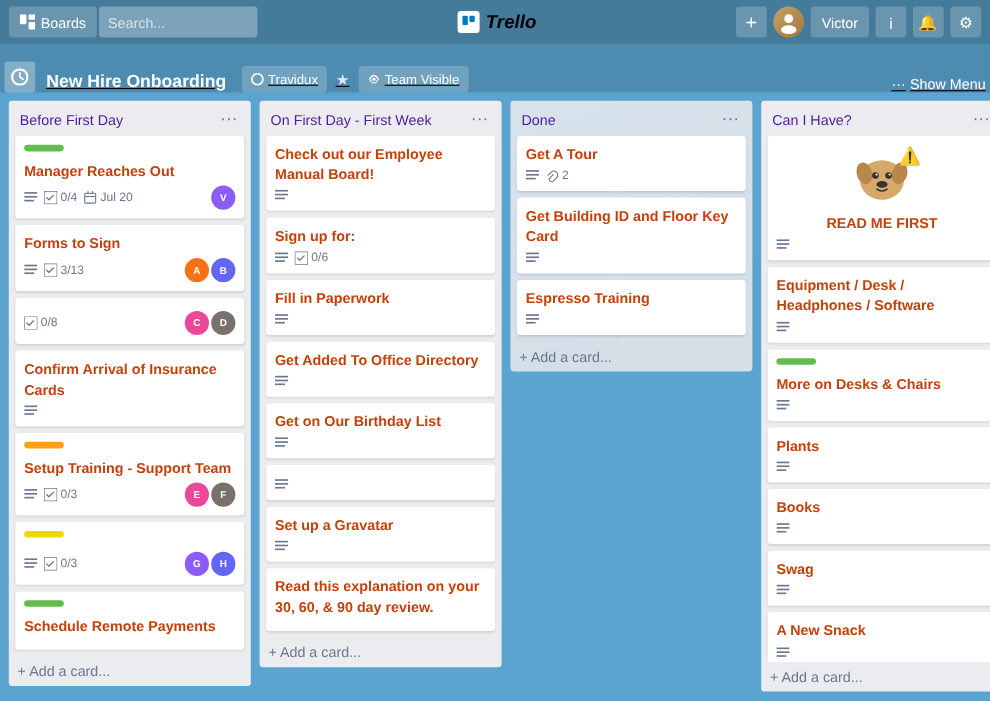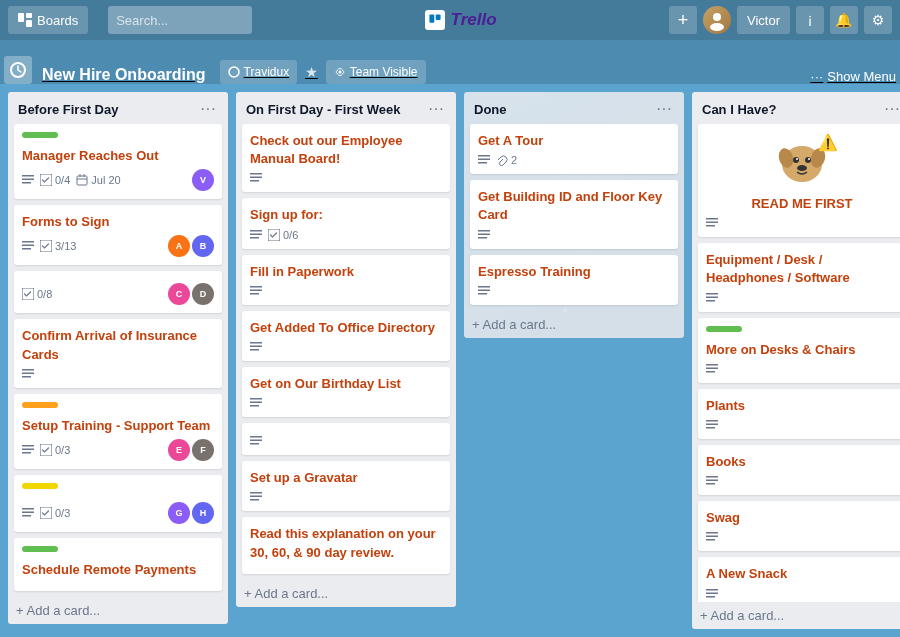--- a/index.html
+++ b/index.html
@@ -5,21 +5,21 @@
     * { box-sizing: border-box; margin: 0; padding: 0; }
     body { font-family: -apple-system, BlinkMacSystemFont, "Segoe UI", Helvetica, Arial, sans-serif; font-size: 13px; background: #5ba4cf; width: 900px; height: 637px; overflow: hidden; }
 
     
     .top-nav {
       background: rgba(0,0,0,0.25);
       height: 40px;
       display: flex;
       align-items: center;
       padding: 0 8px;
-      gap: 20px;
+      gap: 2px;
     }
     .nav-btn {
       background: rgba(255,255,255,0.2);
       border: none;
       border-radius: 3px;
       color: #fff;
       padding: 4px 10px;
       cursor: pointer;
       font-size: 13px;
       display: flex;
@@ -44,21 +44,21 @@
       color: #fff;
       padding: 4px 8px;
       font-size: 13px;
       width: 144px;
       height: 28px;
     }
     .search-bar::placeholder { color: rgba(255,255,255,0.7); }
     .trello-logo {
       flex: 1;
       text-align: center;
-      color: #4c1d95;
+      color: #000000;
       font-size: 18px;
       font-weight: bold;
       display: flex;
       align-items: center;
       justify-content: center;
       gap: 6px;
     }
     .trello-logo-icon {
       width: 20px; height: 20px;
       background: #fff;
@@ -151,23 +151,23 @@
       display: flex;
       flex-direction: column;
     }
     .list-header {
       padding: 8px 10px 6px;
       display: flex;
       align-items: center;
       justify-content: space-between;
     }
     .list-title {
-      font-weight: bold;
+      font-weight: normal;
       font-size: 13px;
-      color: #0f172a;
+      color: #4c1d95;
       flex: 1;
     }
     .list-menu-btn {
       background: none; border: none;
       color: #6b778c; cursor: pointer;
       font-size: 16px; padding: 0 2px;
     }
     .list-cards {
       padding: 0 6px;
       overflow-y: auto;

